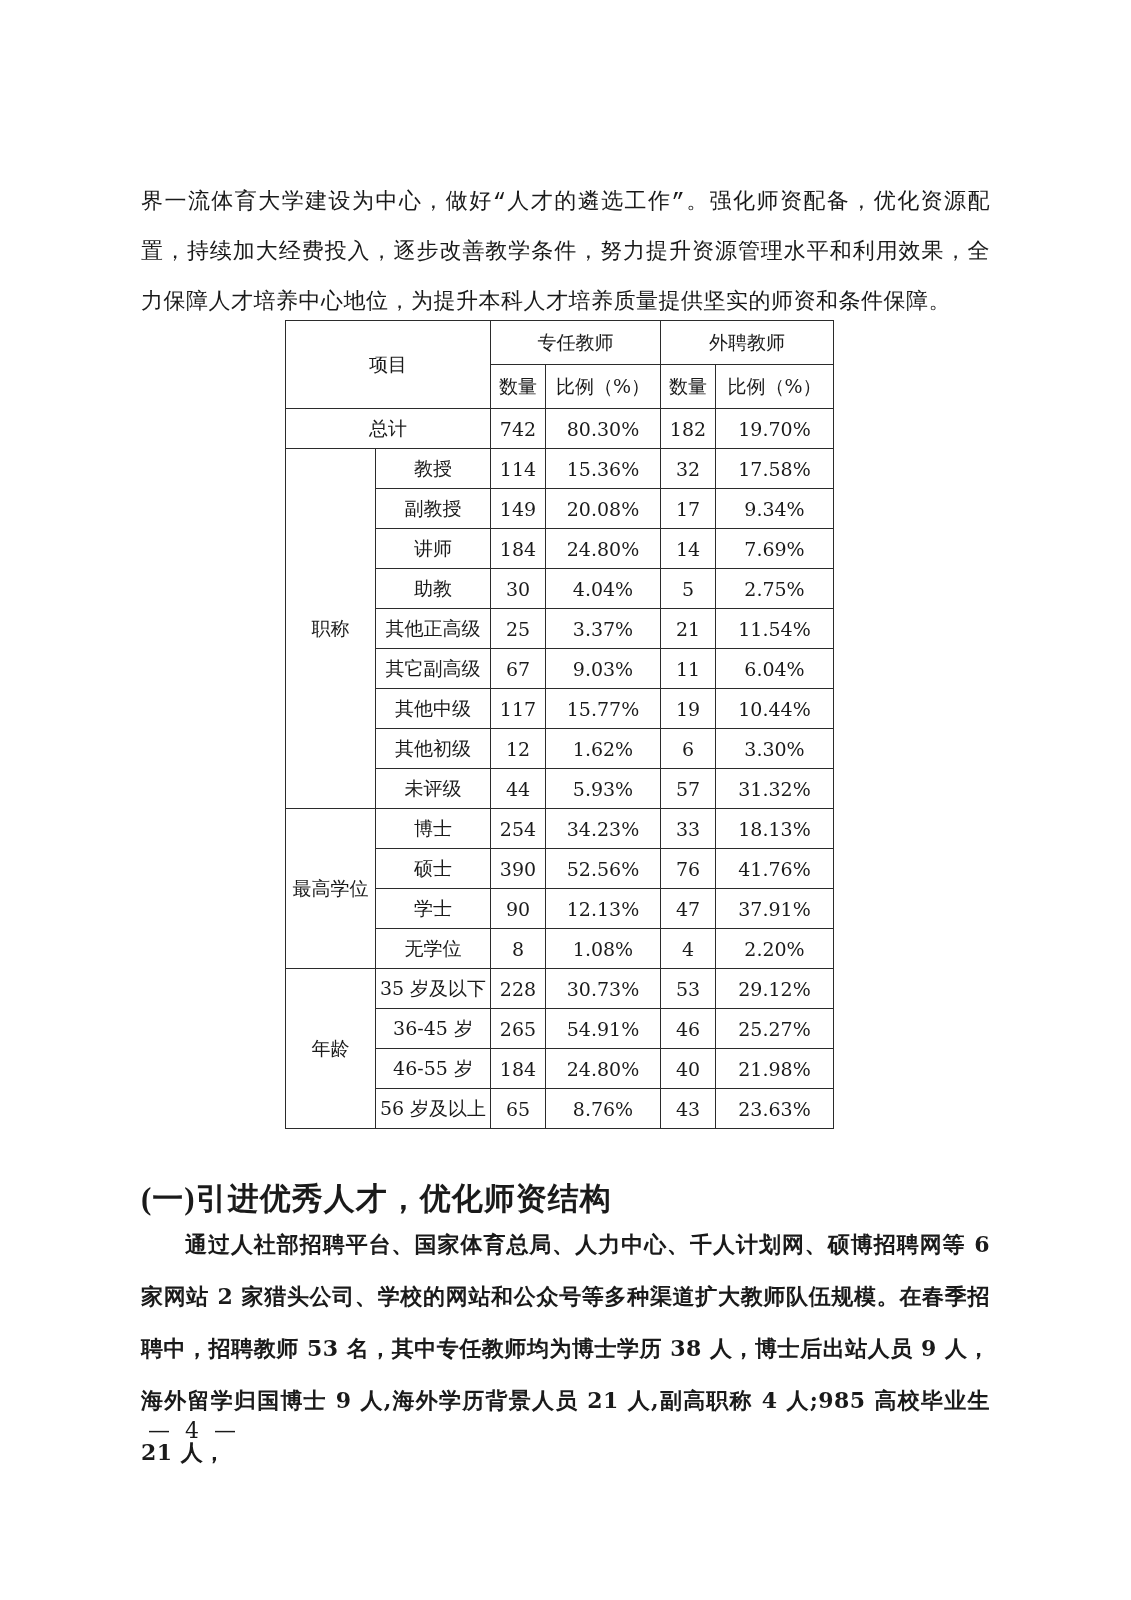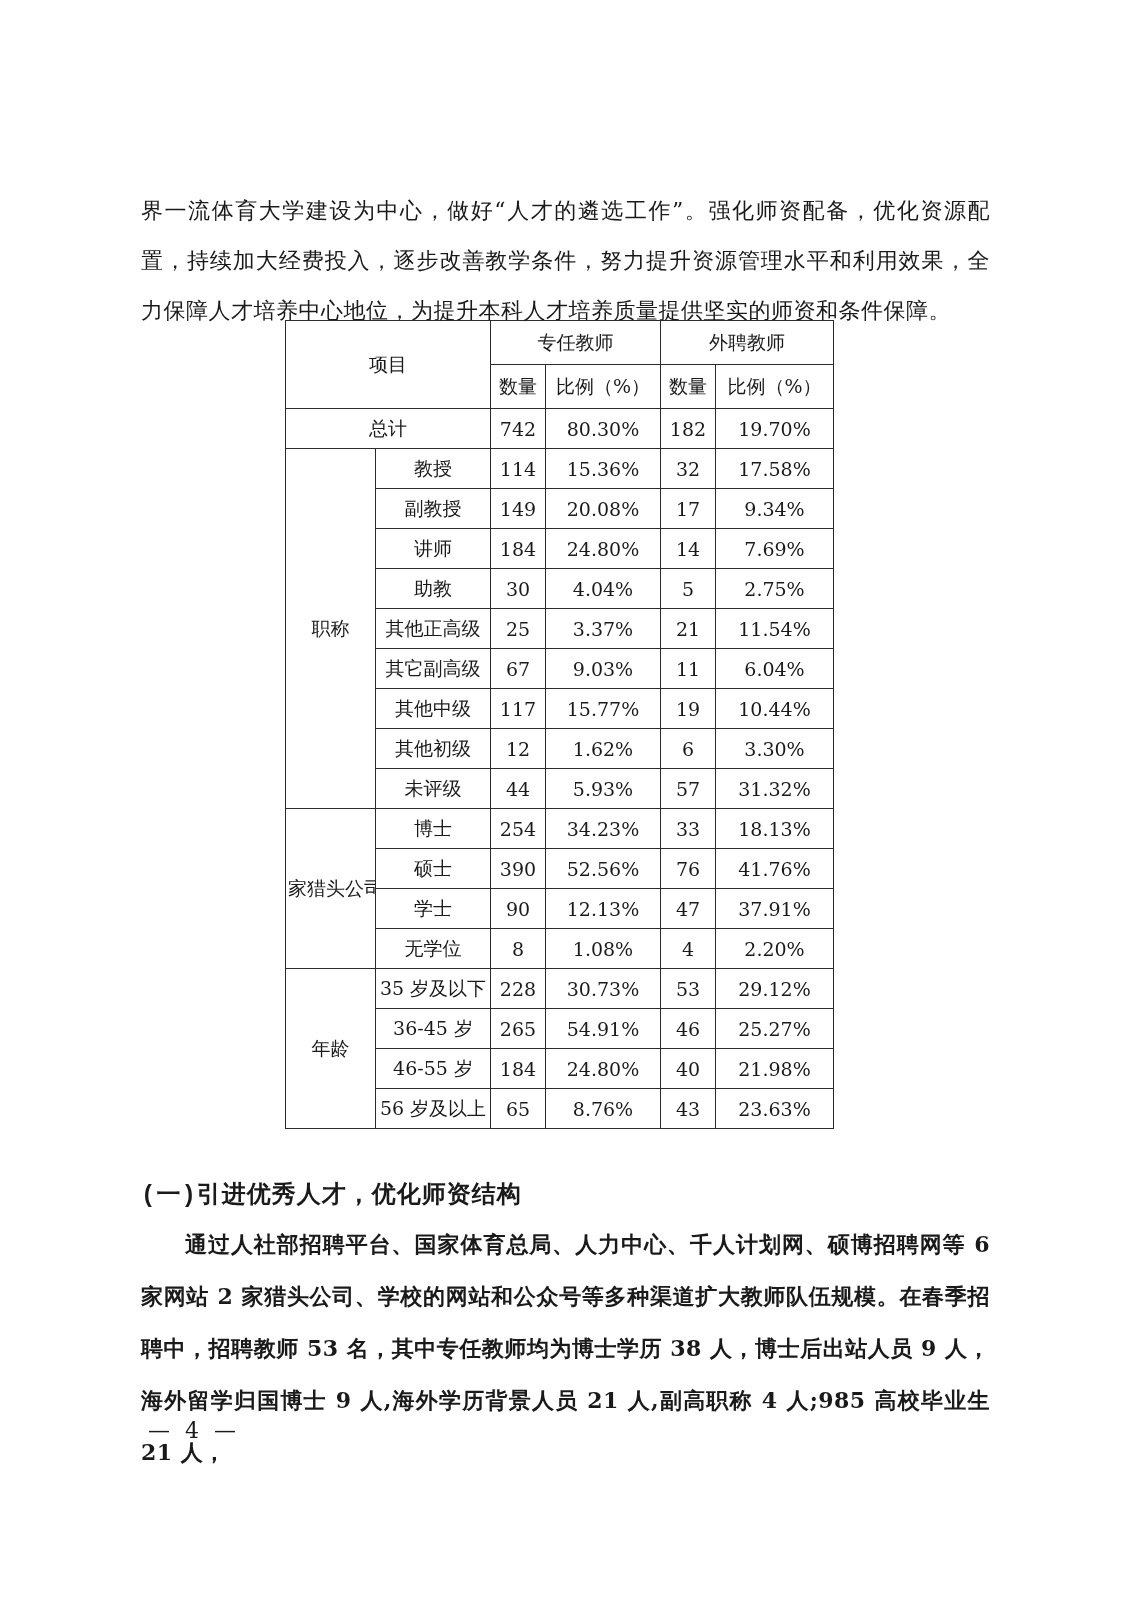--- a/index.html
+++ b/index.html
@@ -15,21 +15,21 @@
   .para {
     position: absolute;
     left: 141px;
     width: 849px;
     margin: 0;
     font-size: 22px;
     line-height: 50px;
     text-align: justify;
     letter-spacing: 0.5px;
   }
-  .para-top { top: 186px; }
+  .para-top { top: 178px; font-family: Liberation Mono, monospace; }
   .para-bottom { top: 1218px; line-height: 52px; text-indent: 2em; font-weight: bold; }
 
   .table-wrap {
     position: absolute;
     left: 285px;
     top: 320px;
     width: 548px;
   }
   .table-title {
     text-align: center;
@@ -52,23 +52,23 @@
     padding: 0 2px;
     overflow: hidden;
     white-space: nowrap;
   }
   table.struct thead th { font-weight: normal; height: 43px; }
   table.struct tbody td { font-weight: normal; height: 39px; }
   .heading {
     position: absolute;
     left: 141px;
     top: 1178px;
-    font-family: Liberation Mono, monospace;
+    font-family: Liberation Serif, serif;
     font-weight: bold;
-    font-size: 24px;
+    font-size: 31px;
     letter-spacing: 1px;
   }
   .page-number {
     position: absolute;
     left: 148px;
     top: 1418px;
     font-size: 22px;
     letter-spacing: 4px;
   }
 </style>
@@ -169,21 +169,21 @@
             <td>3.30%</td>
           </tr>
           <tr>
             <td>未评级</td>
             <td>44</td>
             <td>5.93%</td>
             <td>57</td>
             <td>31.32%</td>
           </tr>
           <tr>
-            <td rowspan="4">家猎头公司</td>
+            <td rowspan="4">最高学位</td>
             <td>博士</td>
             <td>254</td>
             <td>34.23%</td>
             <td>33</td>
             <td>18.13%</td>
           </tr>
           <tr>
             <td>硕士</td>
             <td>390</td>
             <td>52.56%</td>

